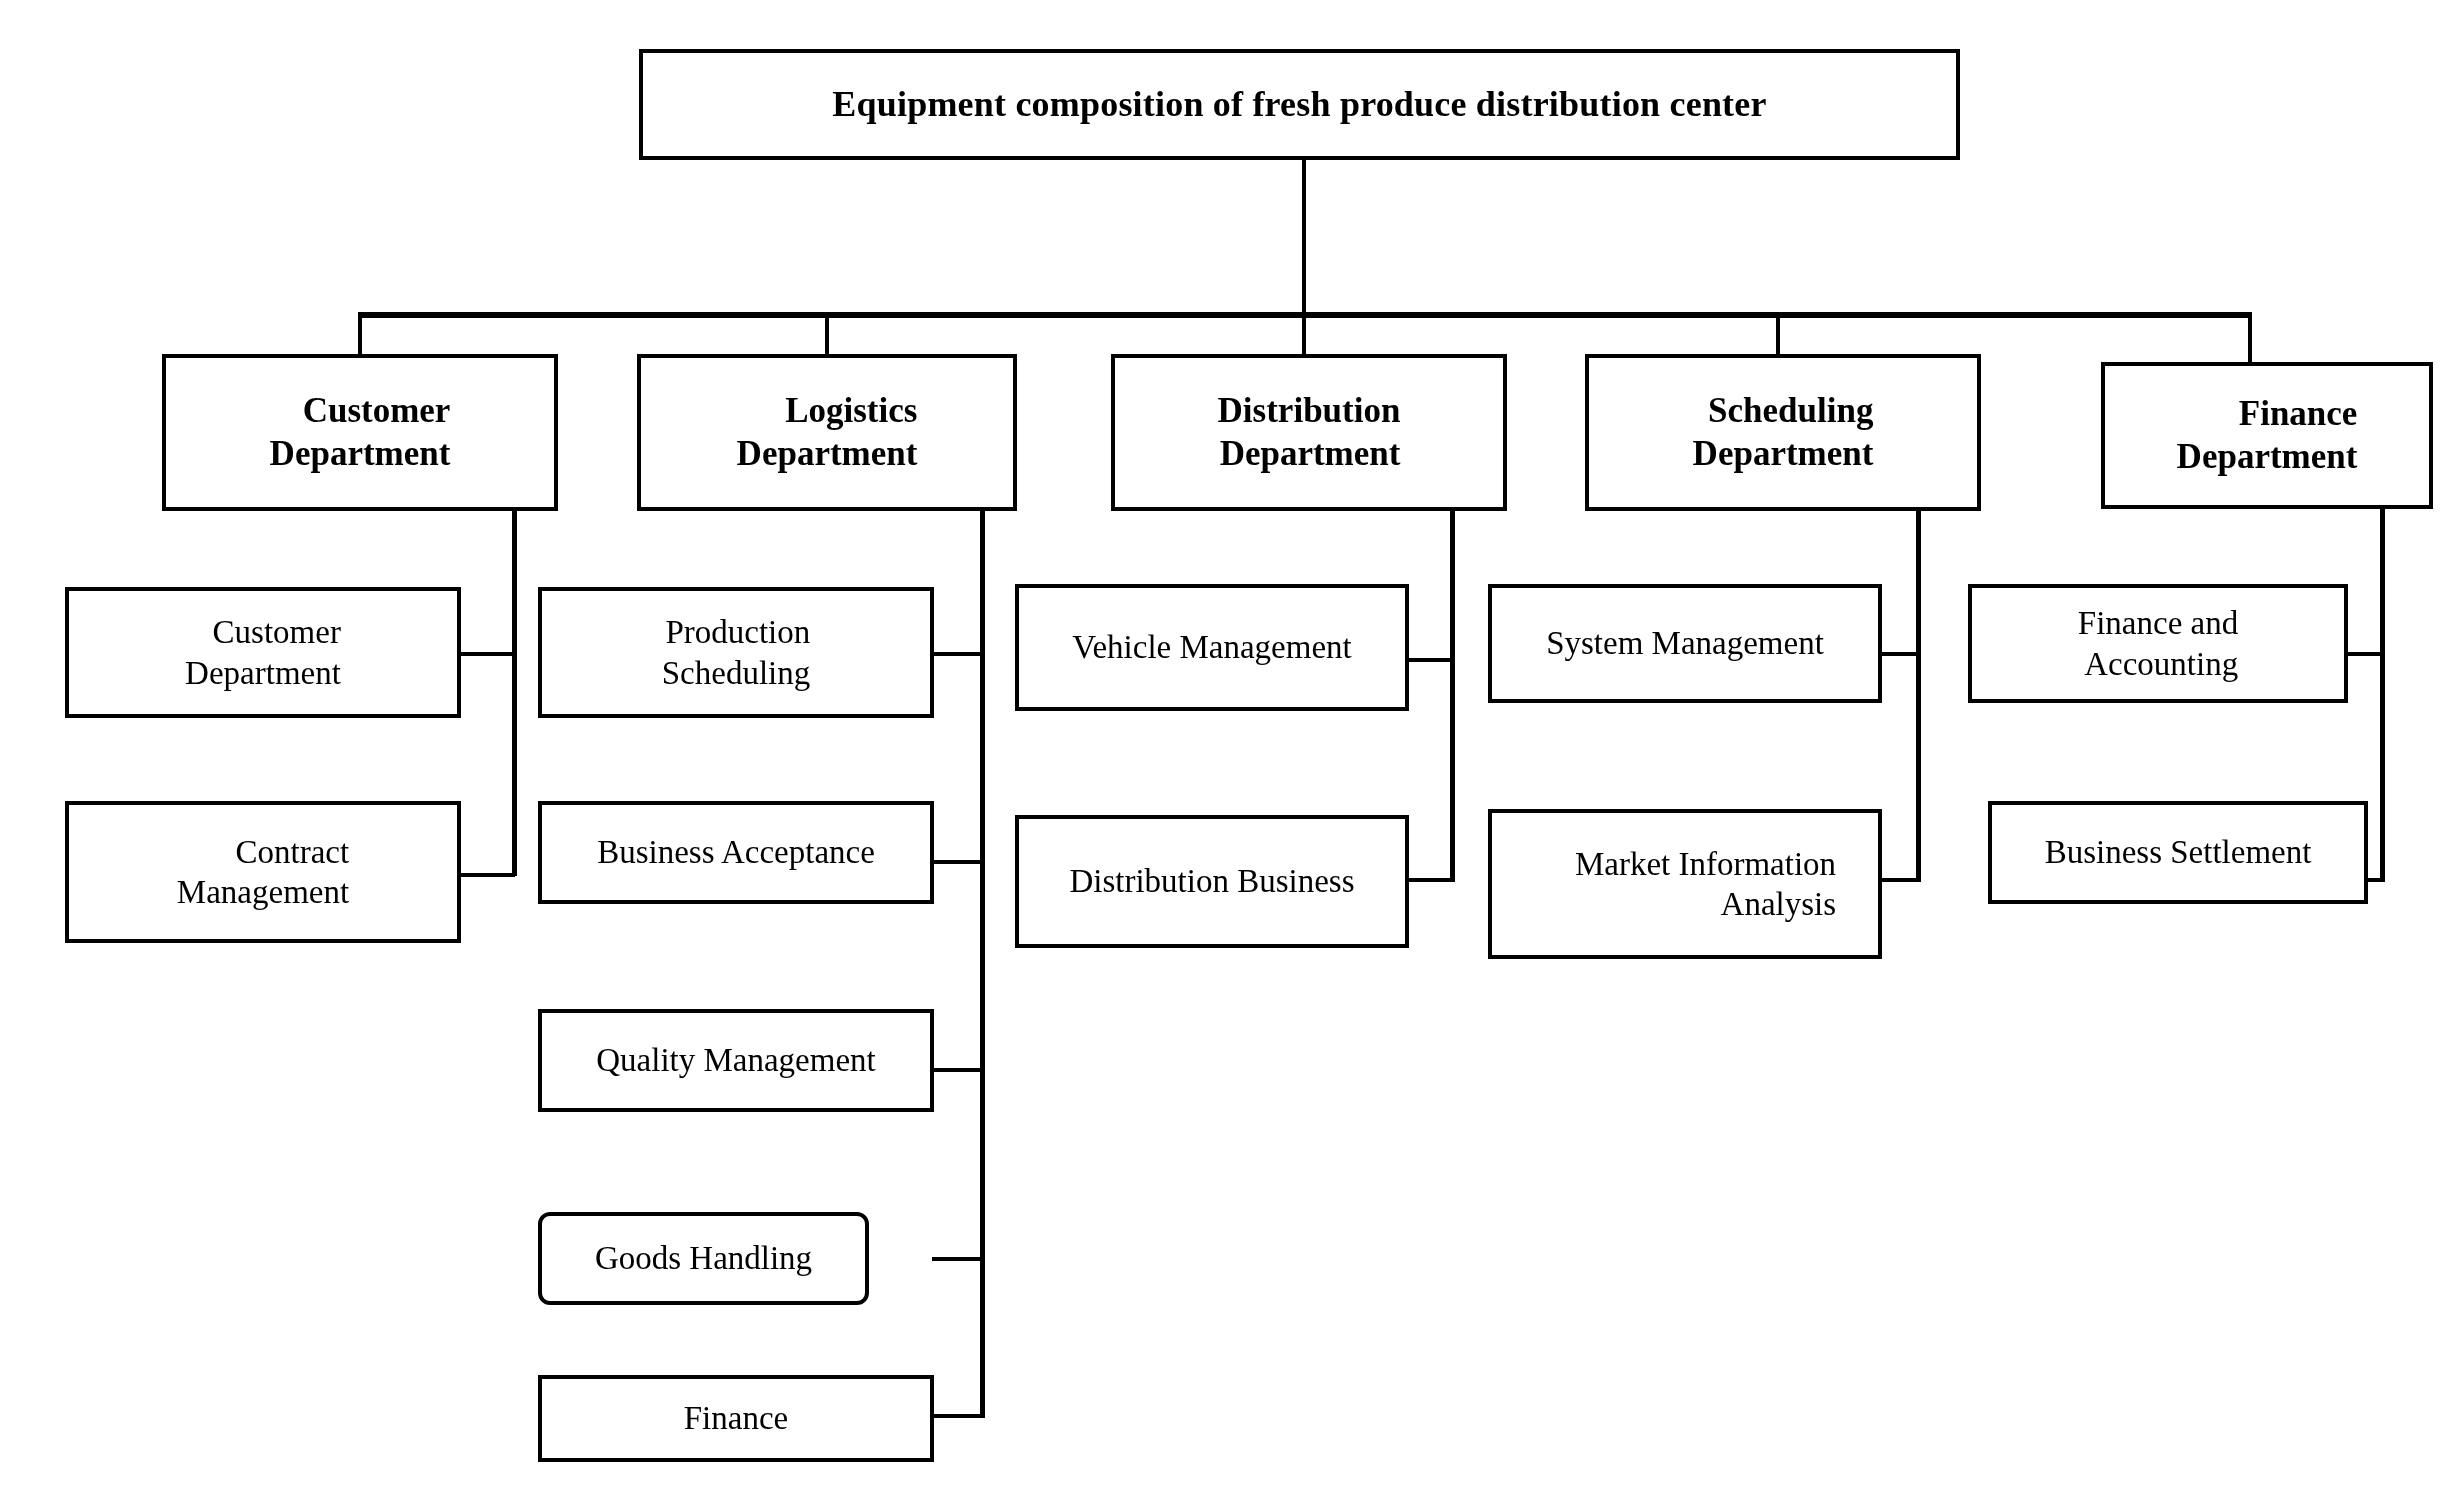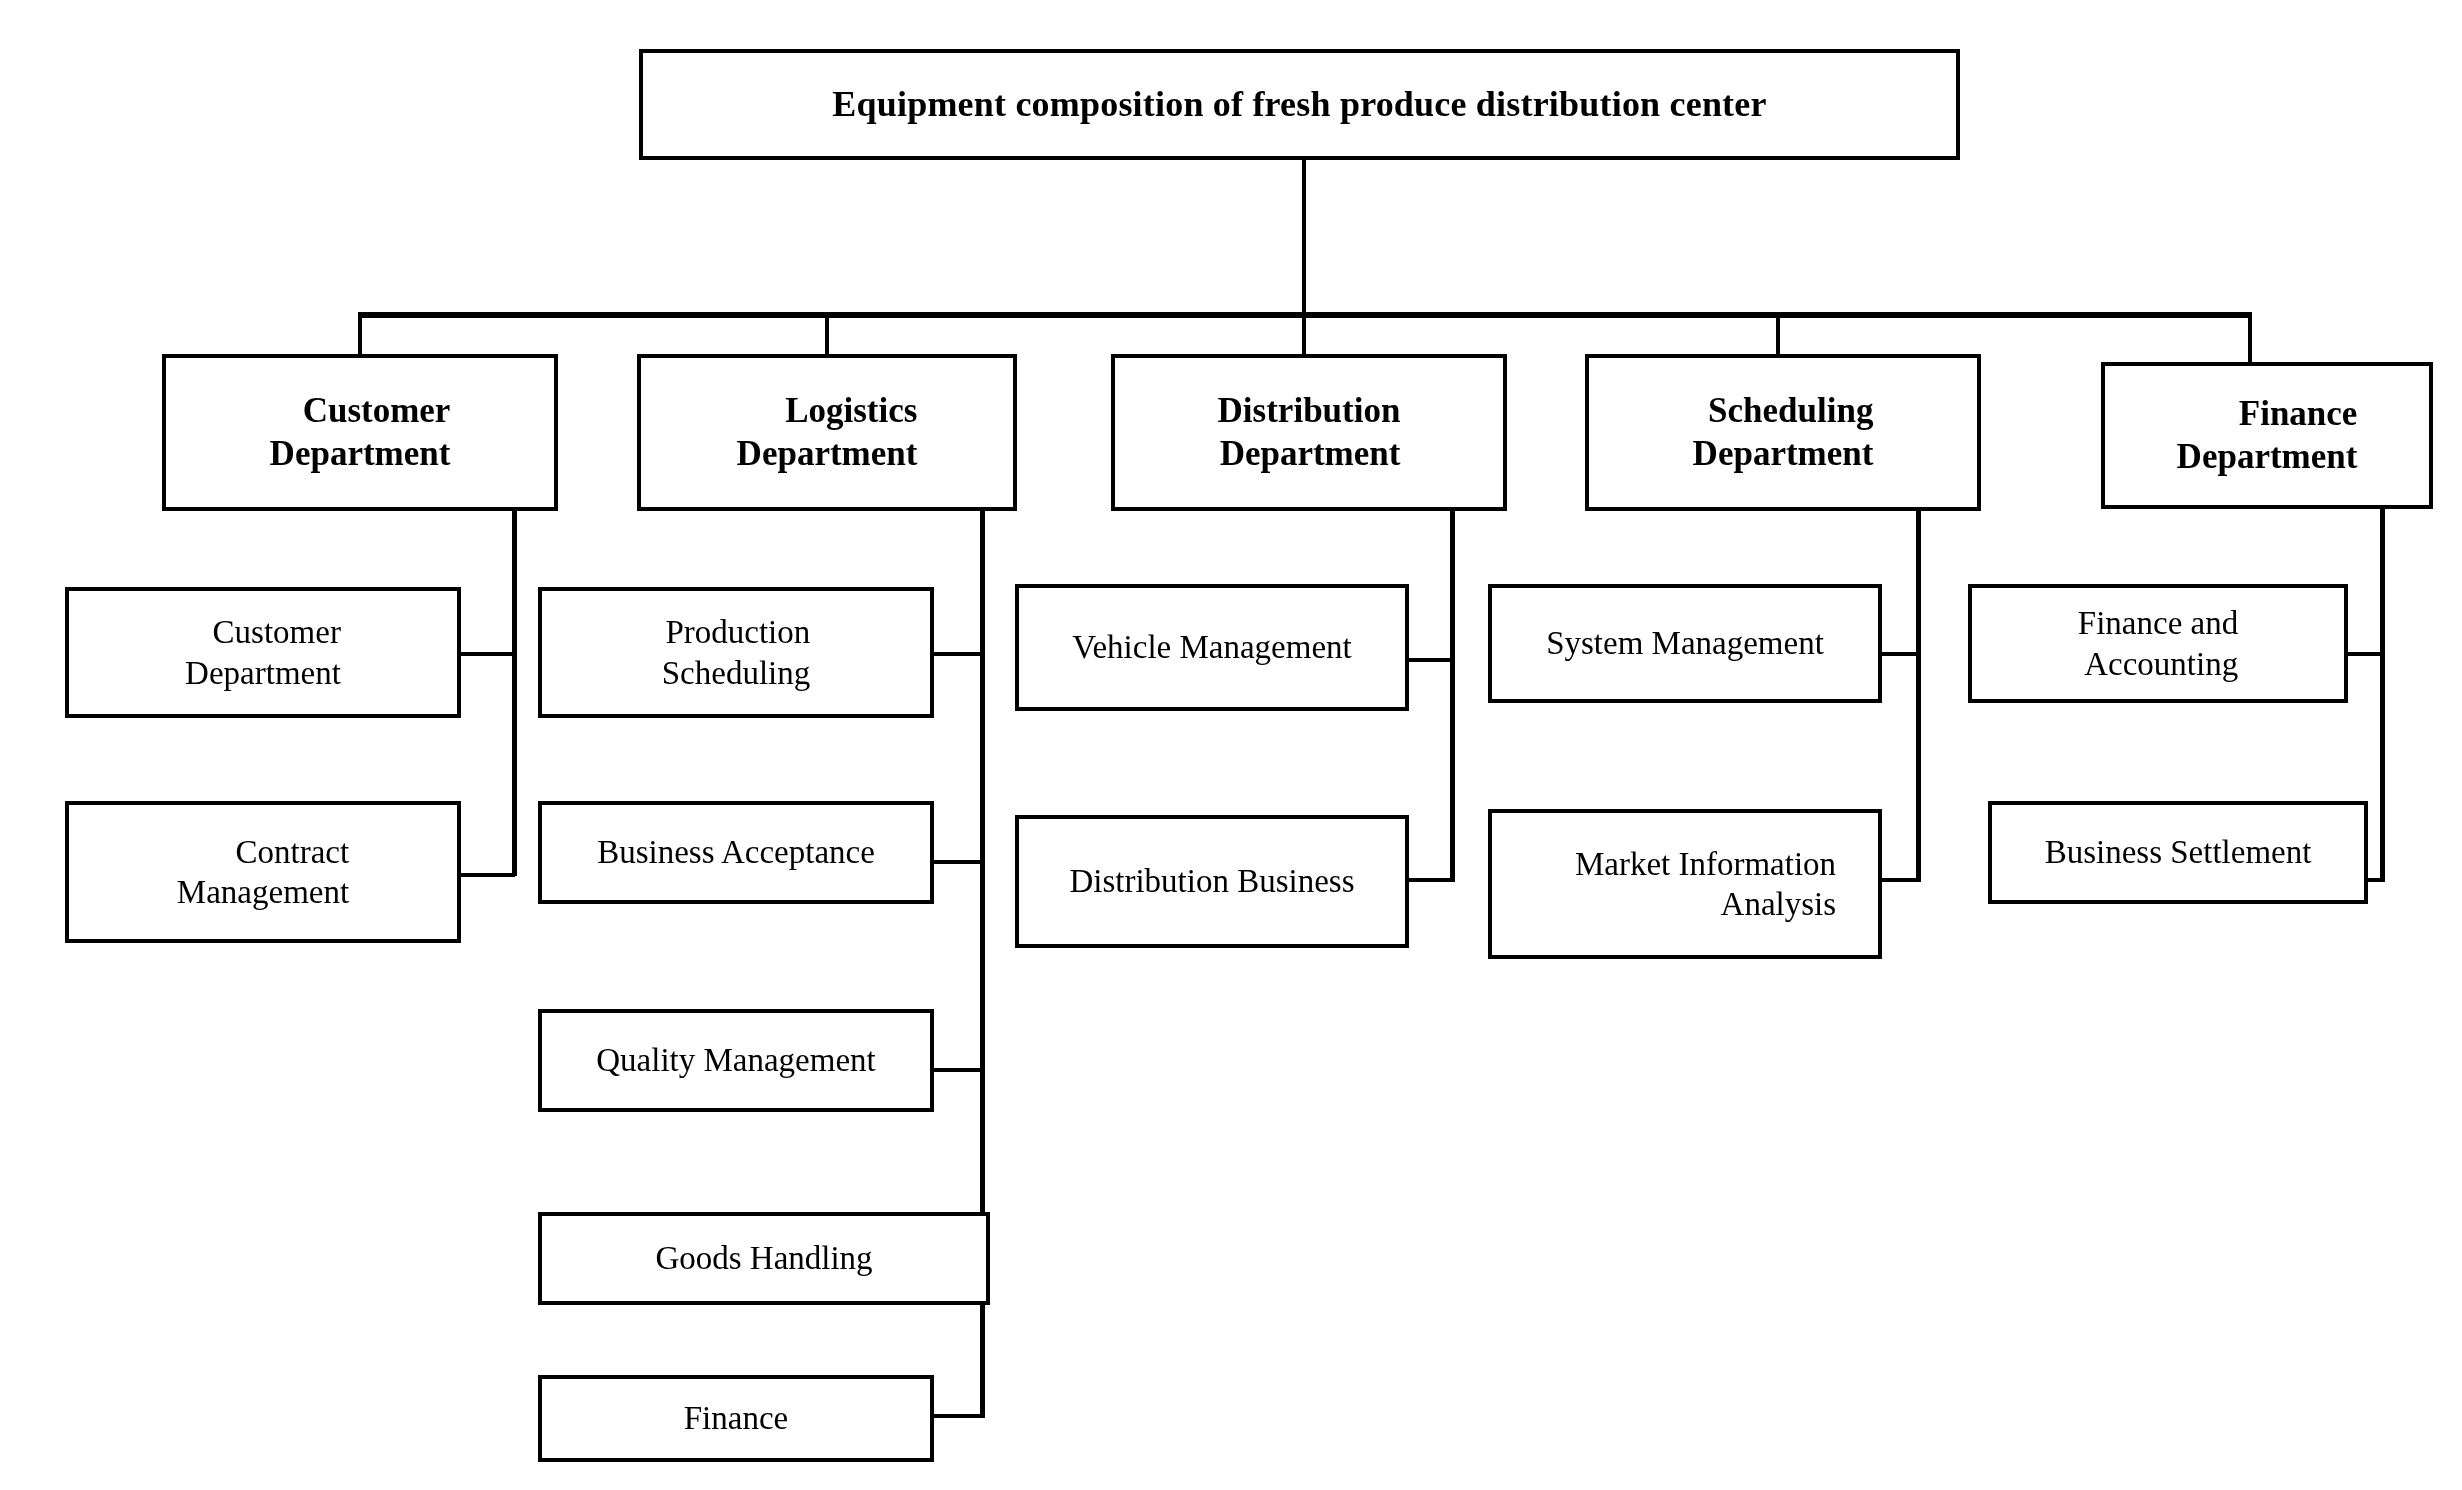--- a/index.html
+++ b/index.html
@@ -130,21 +130,21 @@
   </div>
 
   <div class="box leaf-box" style="left:538px; top:801px; width:396px; height:103px;">
     <span class="label">Business Acceptance</span>
   </div>
 
   <div class="box leaf-box" style="left:538px; top:1009px; width:396px; height:103px;">
     <span class="label">Quality Management</span>
   </div>
 
-  <div class="box leaf-box" style="left:538px; top:1212px; width:452px; height:93px;">
+  <div class="box leaf-box" style="left:538px; top:1212px; width:331px; height:93px;border-radius:12px;">
     <span class="label">Goods Handling</span>
   </div>
 
   <div class="box leaf-box" style="left:538px; top:1375px; width:396px; height:87px;">
     <span class="label">Finance</span>
   </div>
 
   <div class="line trunk" style="left:1450px; top:506px; height:376px;"></div>
   <div class="line h" style="left:1407px; top:658px; width:45px;"></div>
   <div class="line h" style="left:1407px; top:878px; width:45px;"></div>

